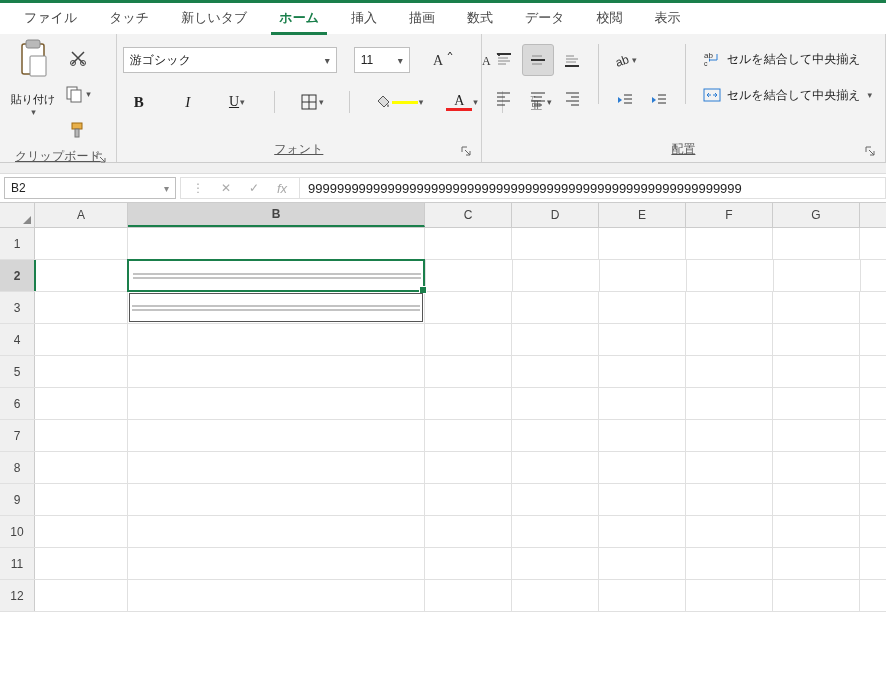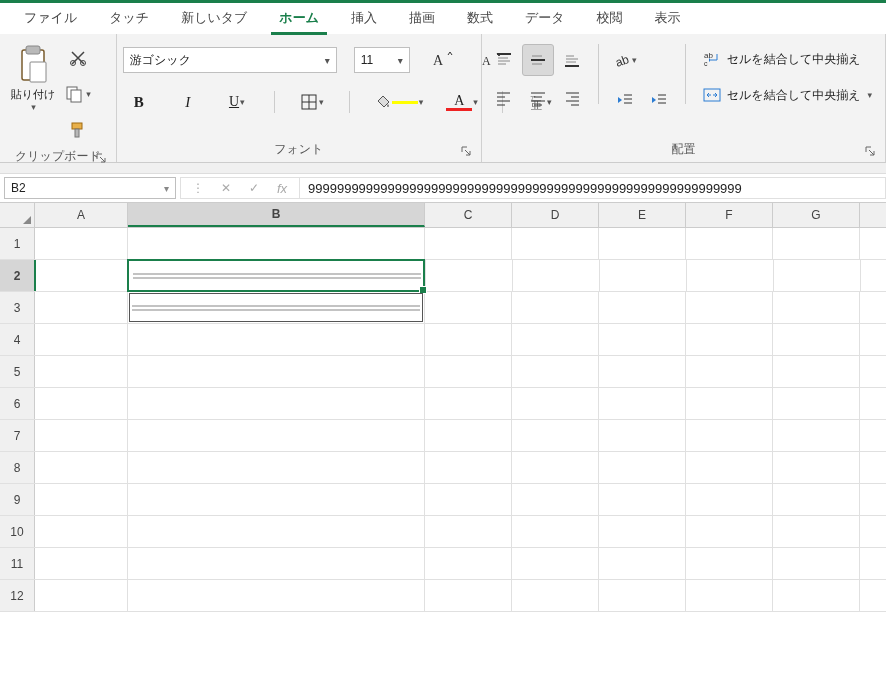--- a/index.html
+++ b/index.html
@@ -6,28 +6,28 @@
   .app{width:886px;height:680px;overflow:hidden;position:relative;border-top:3px solid #1a7f4b;}
   
   .tabs{display:flex;align-items:center;height:30px;background:#fff;padding:0 8px;border-bottom:1px solid #fff;}
   .tab{padding:5px 10px;margin:0 6px;color:#444;cursor:pointer;font-size:13px;position:relative;}
   .tab.active{color:#1a7f4b;font-weight:600;}
   .tab.active::after{content:"";position:absolute;left:2px;right:2px;bottom:-3px;height:3px;background:#1a7f4b;}
   
   .ribbon{display:flex;height:128px;background:#f3f3f3;border-bottom:1px solid #ccc;}
   .group{display:flex;flex-direction:column;border-right:1px solid #d0d0d0;padding:4px 6px 0 6px;position:relative;}
   .group-body{flex:1;display:flex;align-items:flex-start;}
-  .group-label{text-align:center;font-size:12px;color:#555;padding:2px 0 4px 0;position:relative;}
+  .group-label{text-align:center;font-size:12px;color:#555;padding:2px 0 4px 0;position:relative;text-decoration:underline;}
   .dialog-launcher{position:absolute;right:2px;bottom:4px;width:14px;height:14px;display:flex;align-items:center;justify-content:center;color:#666;}
   .dialog-launcher svg{width:10px;height:10px;}
   .btn{display:flex;align-items:center;justify-content:center;border:1px solid transparent;border-radius:3px;cursor:pointer;min-width:26px;min-height:26px;padding:2px;}
   .btn svg{display:block;}
   .col{display:flex;flex-direction:column;gap:2px;}
   .row{display:flex;align-items:center;gap:2px;}
-  .big-btn{display:flex;flex-direction:column;align-items:center;justify-content:center;width:54px;height:80px;cursor:pointer;border-radius:3px;}
+  .big-btn{display:flex;flex-direction:column;align-items:center;justify-content:space-between;width:54px;height:80px;cursor:pointer;border-radius:3px;}
   .big-btn .lbl{font-size:11px;margin-top:2px;text-align:center;line-height:1.1;}
   .chev{font-size:9px;color:#555;margin-left:1px;}
   
   .clip-side{display:flex;flex-direction:column;gap:4px;margin-left:2px;margin-top:4px;}
   
   .font-row{display:flex;align-items:center;gap:17px;}
   .font-name{width:200px;height:24px;border:1px solid #bfbfbf;background:#fff;display:flex;align-items:center;padding:0 6px;font-size:12px;}
   .font-name .dd{margin-left:auto;color:#555;font-size:10px;}
   .font-size{width:42px;height:24px;border:1px solid #bfbfbf;background:#fff;display:flex;align-items:center;padding:0 6px;font-size:12px;}
   .font-size .dd{margin-left:auto;color:#555;font-size:10px;}

